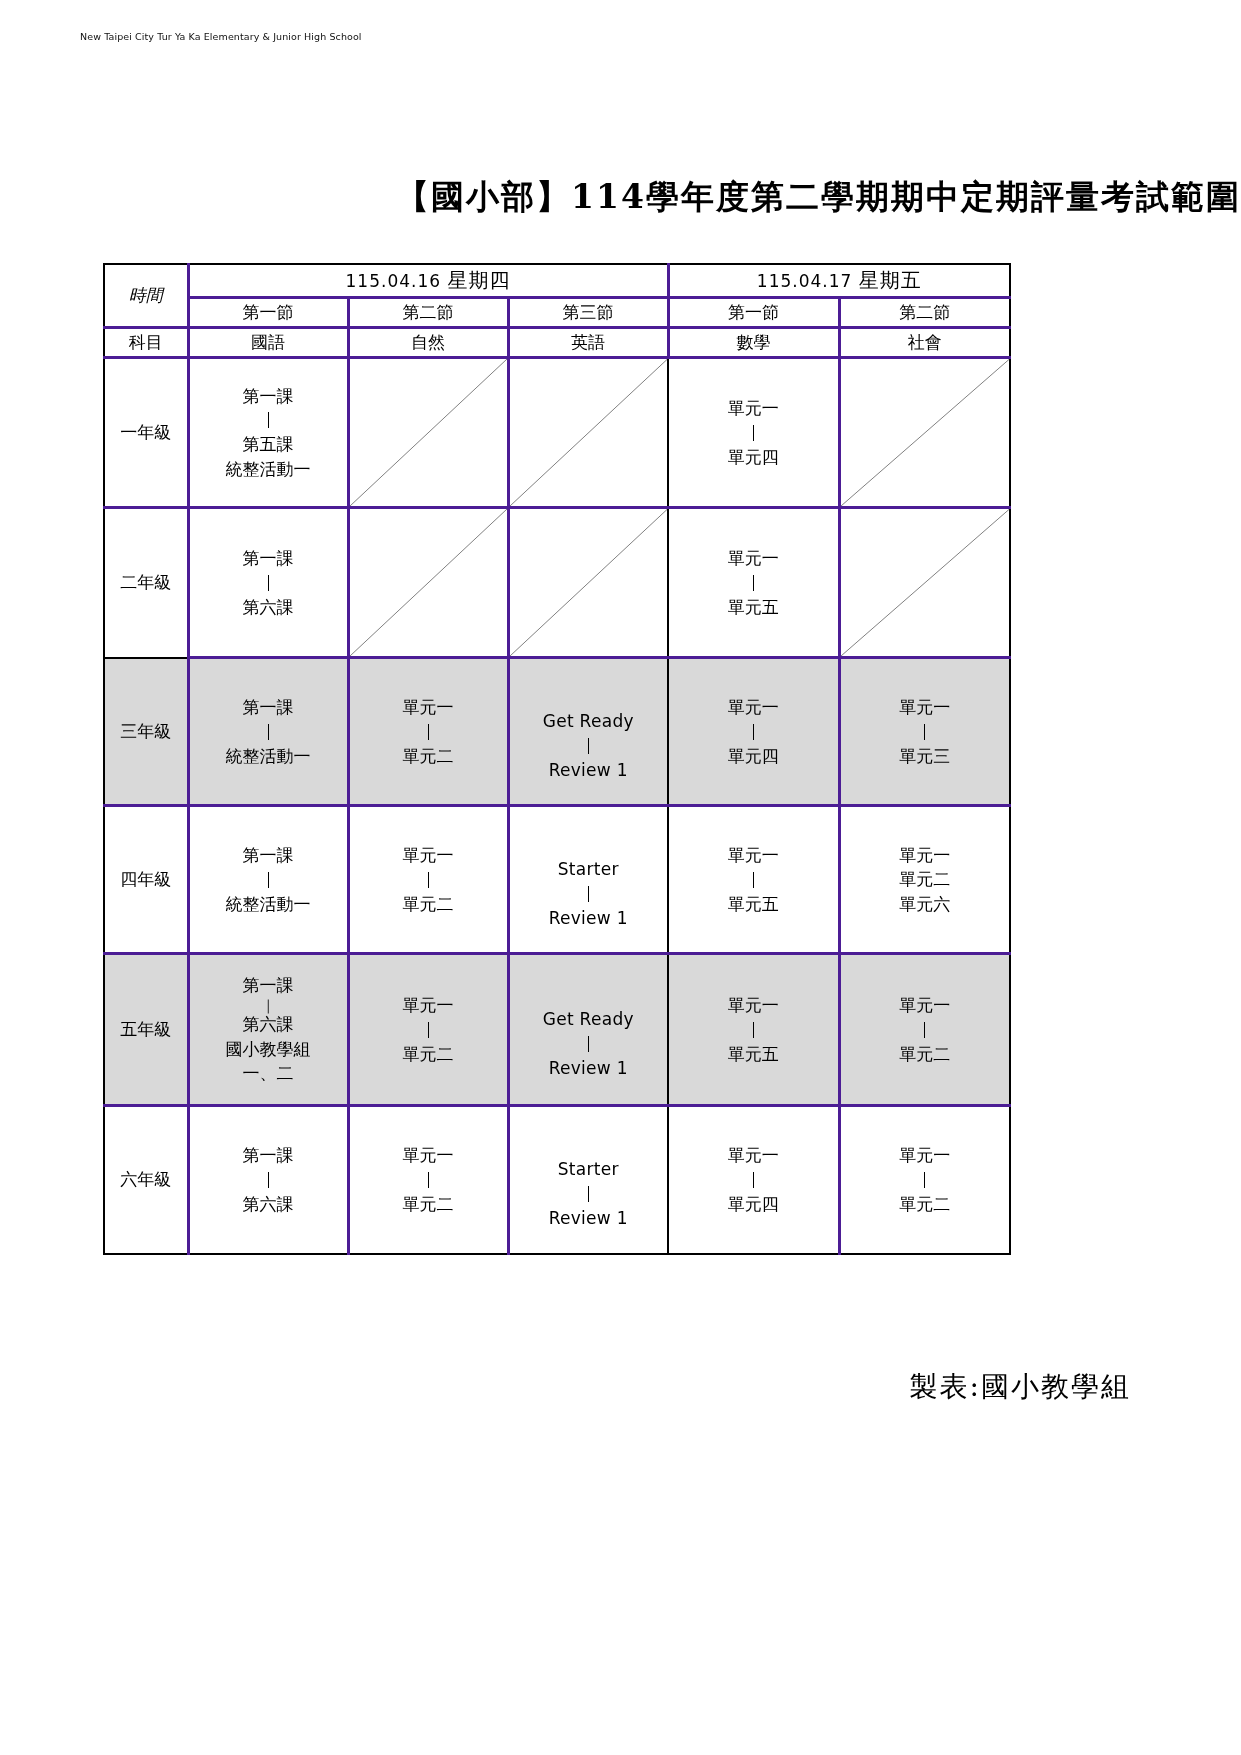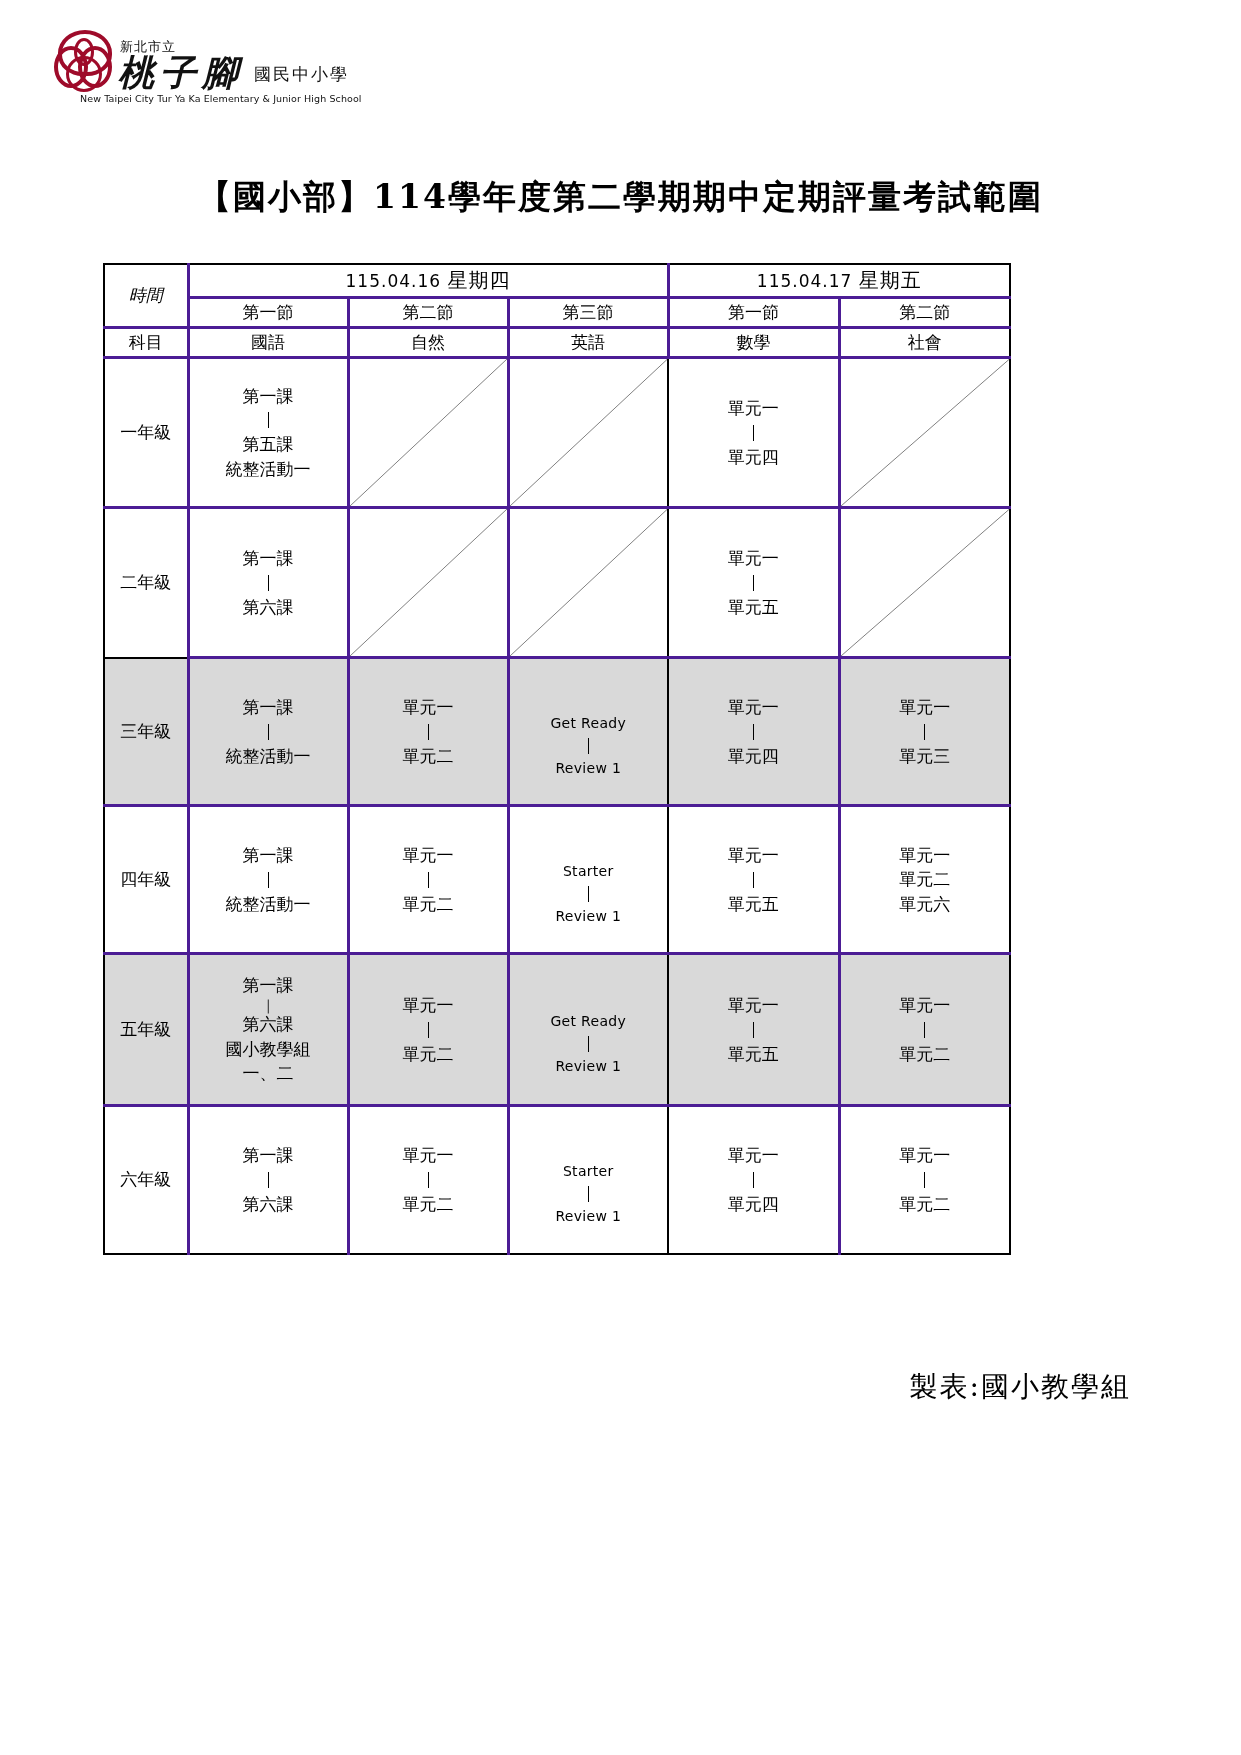--- a/index.html
+++ b/index.html
@@ -50,21 +50,21 @@
   }
   .logo-en {
     font-family:"DejaVu Sans", sans-serif;
     font-size:9.5px; color:#111; letter-spacing:0.1px;
     margin-top:3px; padding-left:28px;
   }
 
   
   .doc-title {
     position:absolute; left:0; top:175px; width:1241px;
-    text-align:center;
+    text-align:right;
     font-family:"DejaVu Serif", serif;
     font-size:33px; font-weight:bold; letter-spacing:2px;
     white-space:nowrap;
   }
 
   
   .sheet {
     position:absolute; left:103px; top:263px;
     width:892px;
   }
@@ -94,21 +94,21 @@
   .hb-left   { border-left:2.5px solid #000 !important; }
   .hb-right  { border-right:2.5px solid #000 !important; }
 
   .row-shaded td { background:#d9d9d9; }
 
   .cell-lines { line-height:1.45; }
   .cell-lines .dash {
     display:block; width:1px; height:16px; background:#000;
     margin:4px auto;
   }
-  .latin { font-family:"DejaVu Sans", sans-serif; font-size:14px; letter-spacing:0.3px;margin-top:28px; }
+  .latin { font-family:"DejaVu Sans", sans-serif; font-size:17px; letter-spacing:0.3px;margin-top:28px; }
 
   td.time-head { font-size:17px;font-style:italic; }
   td.date-head { font-size:22px; font-family:"DejaVu Sans", sans-serif; letter-spacing:1px; }
   td.date-head .cjk { font-family:"DejaVu Serif", serif; font-size:20px; }
 
   
   .slash { padding:0; }
   .slash svg { display:block; width:100%; height:100%; position:absolute; left:0; top:0; }
 
   .r-grade12 { height:150px; }
@@ -119,34 +119,20 @@
   .footer-note {
     position:absolute; right:110px; top:1368px;
     font-family:"DejaVu Serif", serif;
     font-size:28px; letter-spacing:2px;
   }
 </style>
 </head>
 <body>
 
 <div class="letterhead">
-  <div class="logo-row">
-    <div class="logo-mark">
-      <span class="ring r1"></span>
-      <span class="ring r2"></span>
-      <span class="ring r3"></span>
-      <span class="ring r4"></span>
-      <span class="ring r5"></span>
-    </div>
-    <div class="logo-text-block">
-      <div class="logo-small-top">新北市立</div>
-      <div class="logo-name">桃子腳</div>
-    </div>
-    <div class="logo-suffix">國民中小學</div>
-  </div>
   <div class="logo-en">New Taipei City Tur Ya Ka Elementary &amp; Junior High School</div>
 </div>
 
 <div class="doc-title">【國小部】114學年度第二學期期中定期評量考試範圍</div>
 
 <div class="sheet">
   <table class="exam">
     <colgroup>
       <col class="c-grade">
         <col class="c-cell">

